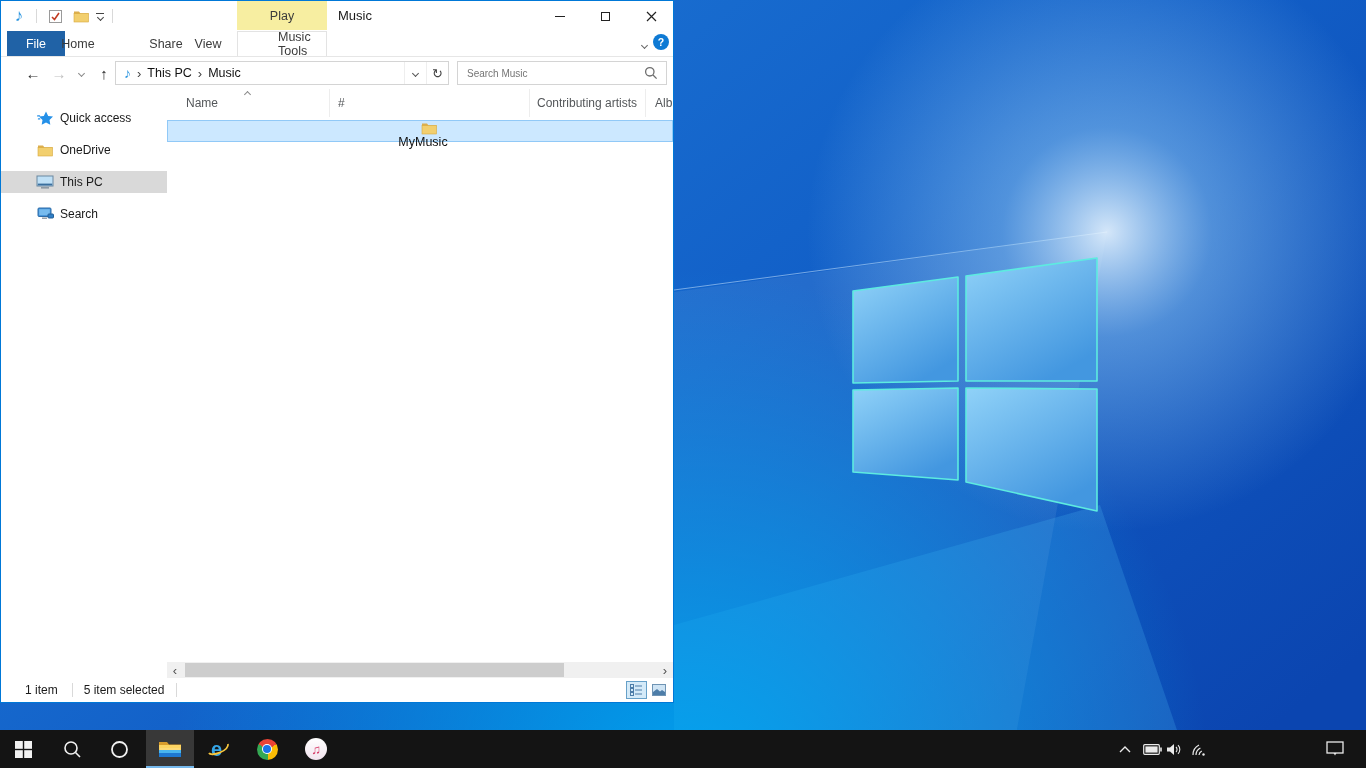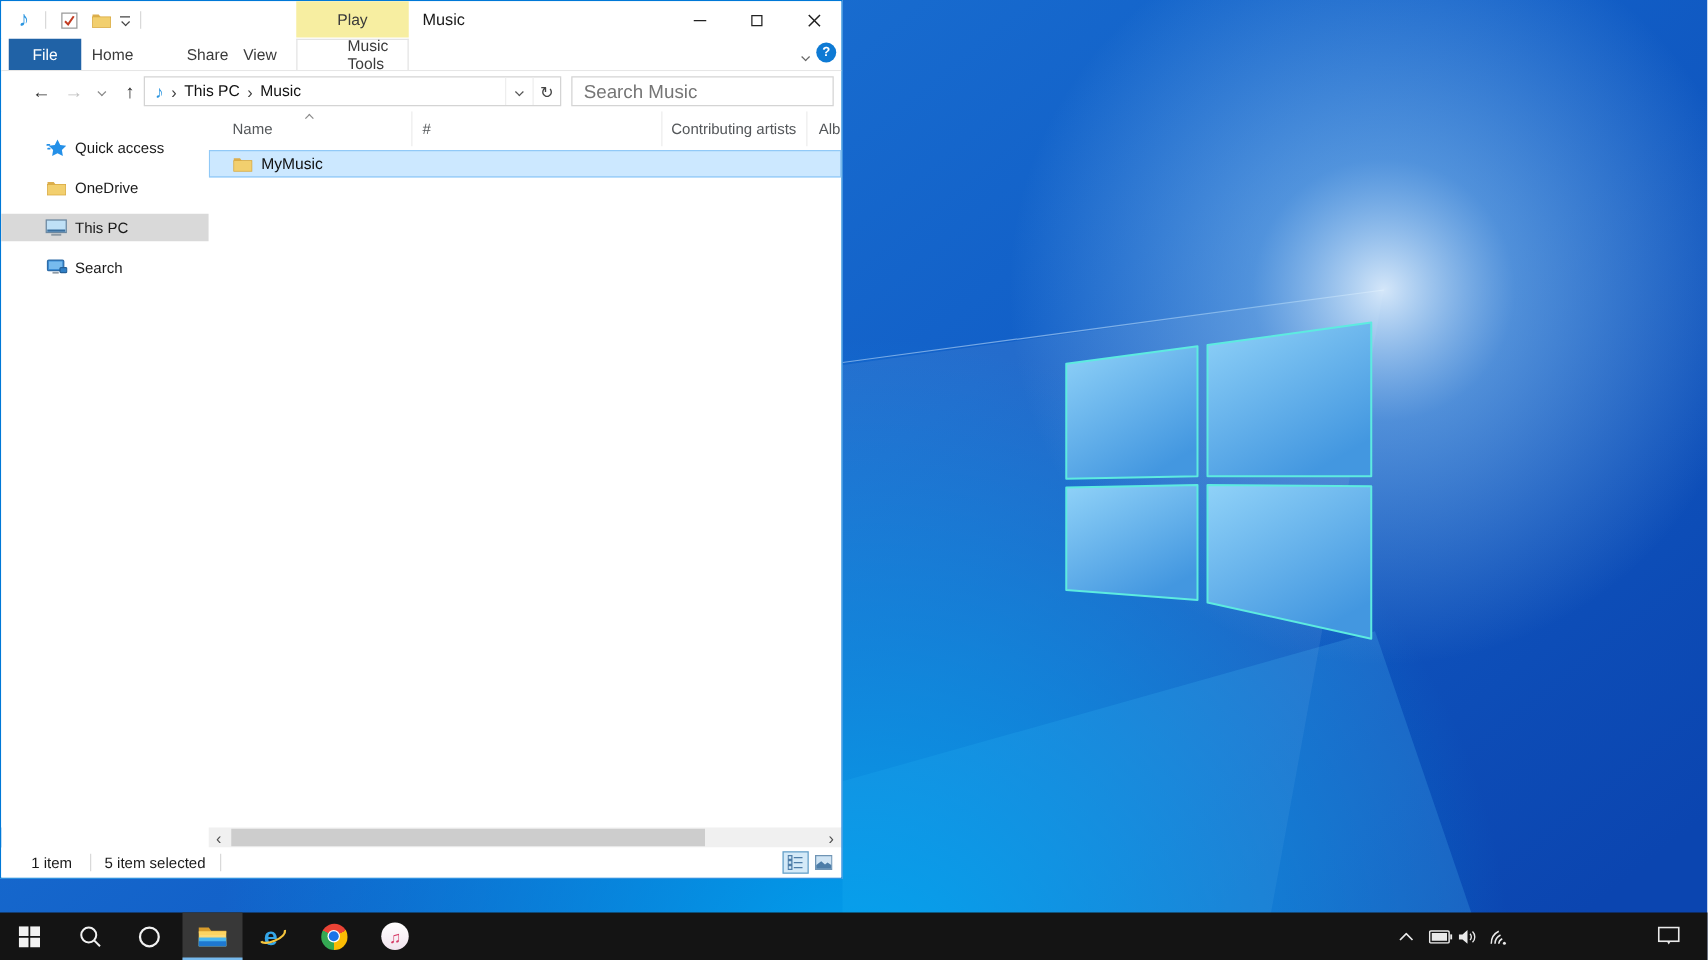--- a/index.html
+++ b/index.html
@@ -40,36 +40,36 @@
   #toolbar { position:absolute; left:0; top:56px; right:0; height:32px; background:#fff; }
   .navbtn { position:absolute; top:4px; width:24px; height:24px; display:flex; align-items:center; justify-content:center; font-size:15px; }
   #addrbar { position:absolute; left:114px; top:4px; width:334px; height:24px; border:1px solid #d4d4d4; background:#fff; display:flex; align-items:center; }
   #addr-note { margin-left:8px; color:#2a95e0; font-size:14px; }
   .crumb-sep { margin:0 6px; color:#404040; font-size:13px; }
   .crumb { font-size:12.5px; color:#111; }
   #addr-right { margin-left:auto; display:flex; align-items:center; height:100%; }
   #addr-drop { width:22px; height:100%; display:flex; align-items:center; justify-content:center; border-left:1px solid #eee; }
   #addr-refresh { width:22px; height:100%; display:flex; align-items:center; justify-content:center; border-left:1px solid #eee; font-size:13px; color:#444; }
   #searchbox { position:absolute; left:456px; top:4px; width:210px; height:24px; border:1px solid #d4d4d4; background:#fff; display:flex; align-items:center; }
-  #searchbox input { flex:1; border:none; outline:none; font-family:inherit; font-size:15px; color:#333; padding-left:9px; background:transparent; }
+  #searchbox input { flex:1; border:none; outline:none; font-family:inherit; font-size:10px; color:#333; padding-left:9px; background:transparent; }
   #searchbox input::placeholder { color:#757575; opacity:1; }
 
   
   #sidebar { position:absolute; left:0; top:88px; width:166px; bottom:40px; background:#fff; padding-top:18px; }
   .side-item { position:relative; height:22px; margin-bottom:10px; display:flex; align-items:center; font-size:12px; }
   .side-item .sicon { width:18px; margin-left:35px; margin-right:6px; display:flex; justify-content:center; }
   .side-item.sel { background:#d9d9d9; }
 
   
   #filearea { position:absolute; left:166px; top:88px; right:0; bottom:40px; background:#fff; overflow:hidden; }
   #colheader { position:absolute; left:0; top:0; right:0; height:28px; }
   .colcell { position:absolute; top:0; height:28px; display:flex; align-items:center; font-size:12px; color:#54575a; }
   .colcell.b { border-left:1px solid #ededed; }
   #sort-asc { position:absolute; left:78px; top:3px; }
-  #file-row { position:absolute; left:0; top:31px; width:506px; height:22px; background:#cce8ff; border:1px solid #91c9f7; display:flex; align-items:center; }
+  #file-row { position:absolute; left:0; top:31px; width:506px; height:22px; background:#cce8ff; border:1px solid #91c9f7; display:flex; align-items:center;flex-direction:column; }
   #file-row .fname { margin-left:6px; font-size:12.5px; color:#111; }
 
   
   #hscroll { position:absolute; left:166px; right:0; bottom:24px; height:16px; background:#f0f0f0; }
   .harrow { position:absolute; top:0; width:16px; height:16px; display:flex; align-items:center; justify-content:center; color:#505050; font-size:13px; }
   #hthumb { position:absolute; left:18px; top:1px; width:379px; height:14px; background:#cdcdcd; }
 
   
   #statusbar { position:absolute; left:0; bottom:0; right:0; height:24px; background:#fff; display:flex; align-items:center; }
   .st-sep { width:1px; height:14px; background:#d9d9d9; }
@@ -163,21 +163,21 @@
     </div>
     <div class="winctl" style="left:635px">
       <svg width="11" height="11" viewBox="0 0 11 11">
         <path d="M1,1 L10,10 M10,1 L1,10" stroke="#222" stroke-width="1.2"></path>
       </svg>
     </div>
   </div>
 
   <div id="tabrow">
     <div class="rtab file" style="left:6px; width:58px">File</div>
-    <div class="rtab" style="left:60px; width:58px">Home</div>
+    <div class="rtab" style="left:48px; width:58px">Home</div>
     <div class="rtab" style="left:136px; width:58px">Share</div>
     <div class="rtab" style="left:180px; width:54px">View</div>
     <div class="rtab ctx" style="left:236px; width:90px">Music Tools</div>
   </div>
   <div id="ribbon-collapse">
     <span class="chev sm" style="border-color:#666"></span>
   </div>
   <div id="help-btn">?</div>
 
   <div id="toolbar">

